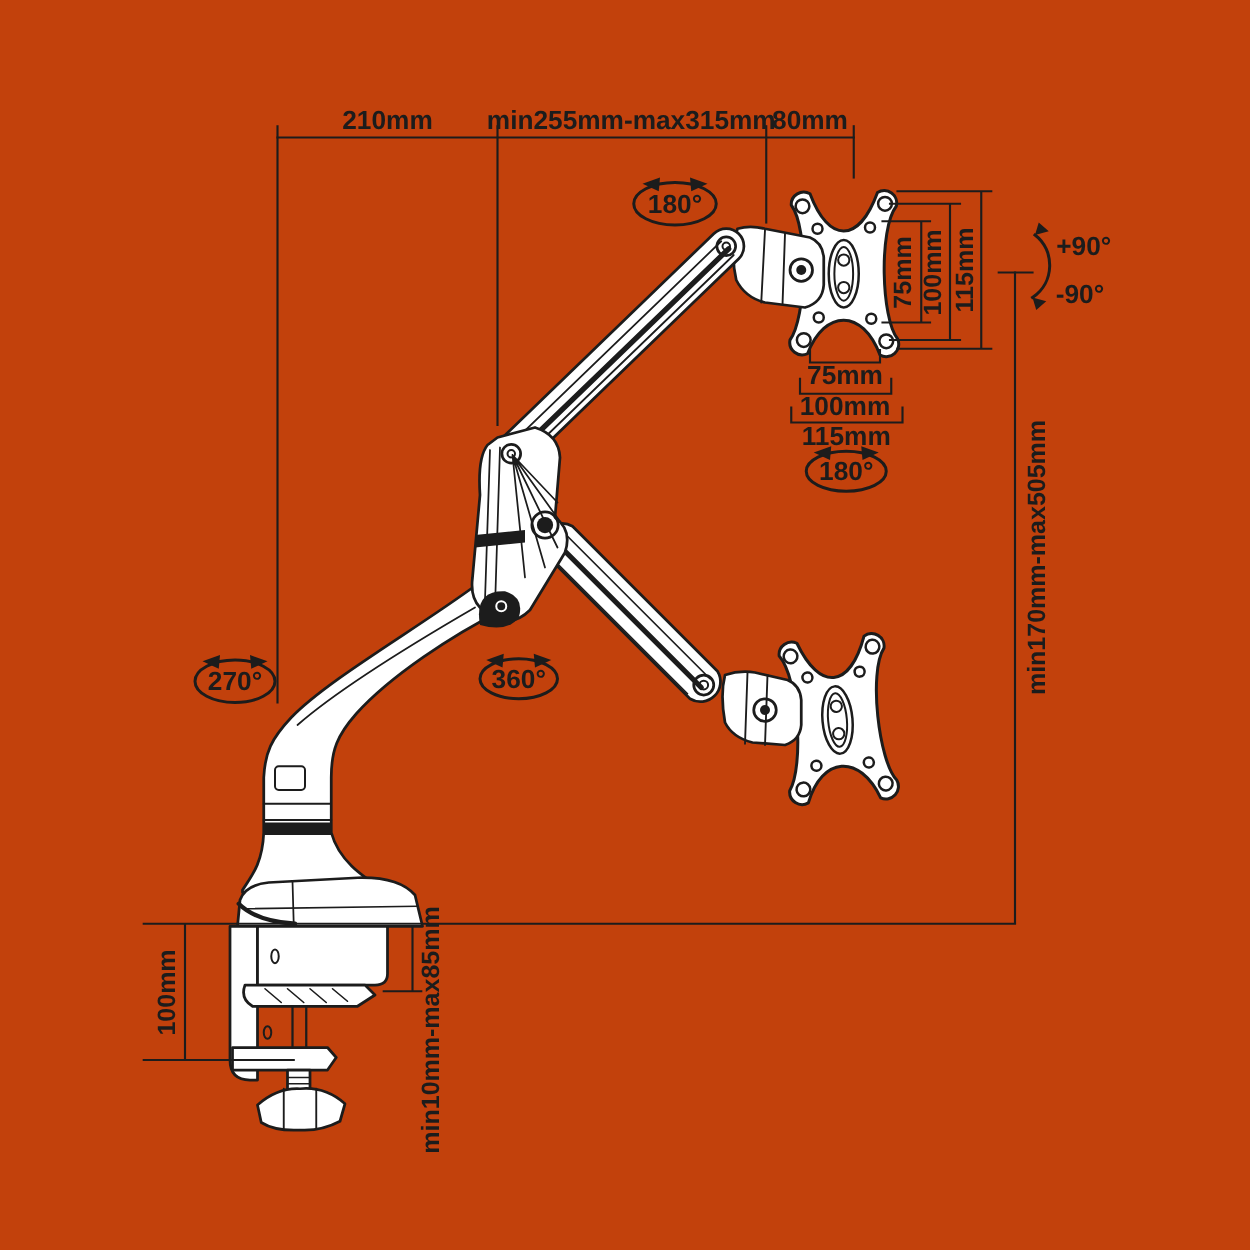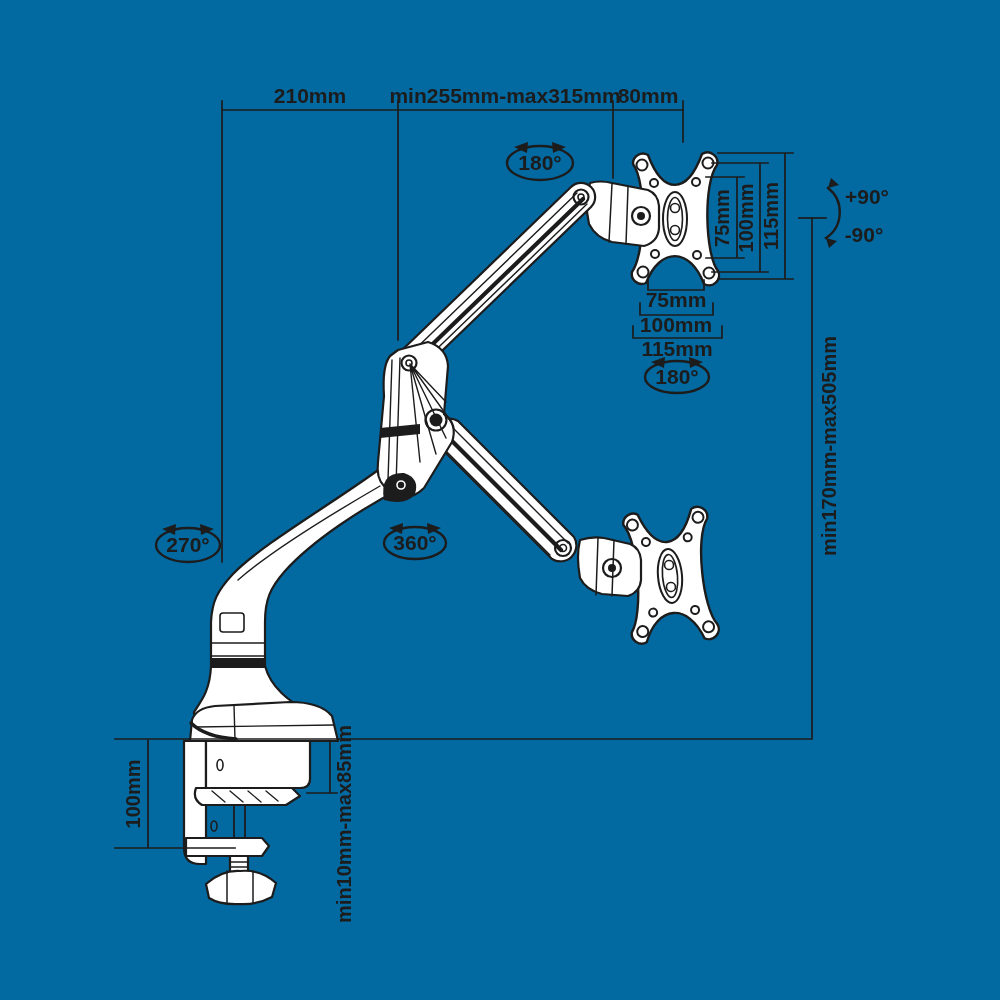--- a/index.html
+++ b/index.html
@@ -1,16 +1,16 @@
 <!DOCTYPE html>
 <html><head>
 <meta charset="utf-8">
 <style>
   html,body{margin:0;padding:0;background:#fff;}
-  #stage{position:relative;width:1000px;height:1000px;background:#0369a1;overflow:hidden;
+  #stage{position:relative;width:1000px;height:1000px;background:#c2410c;overflow:hidden;
          font-family:"Liberation Sans", sans-serif;}
   svg{position:absolute;left:0;top:0;}
   svg text{font-family:"Liberation Sans", sans-serif;font-weight:600;fill:#1c1c1c;}
   .dim-t{font-size:21px;}
   .dim-s{font-size:20px;}
   .ang-t{font-size:21px;}
 </style>
 </head>
 <body>
 

